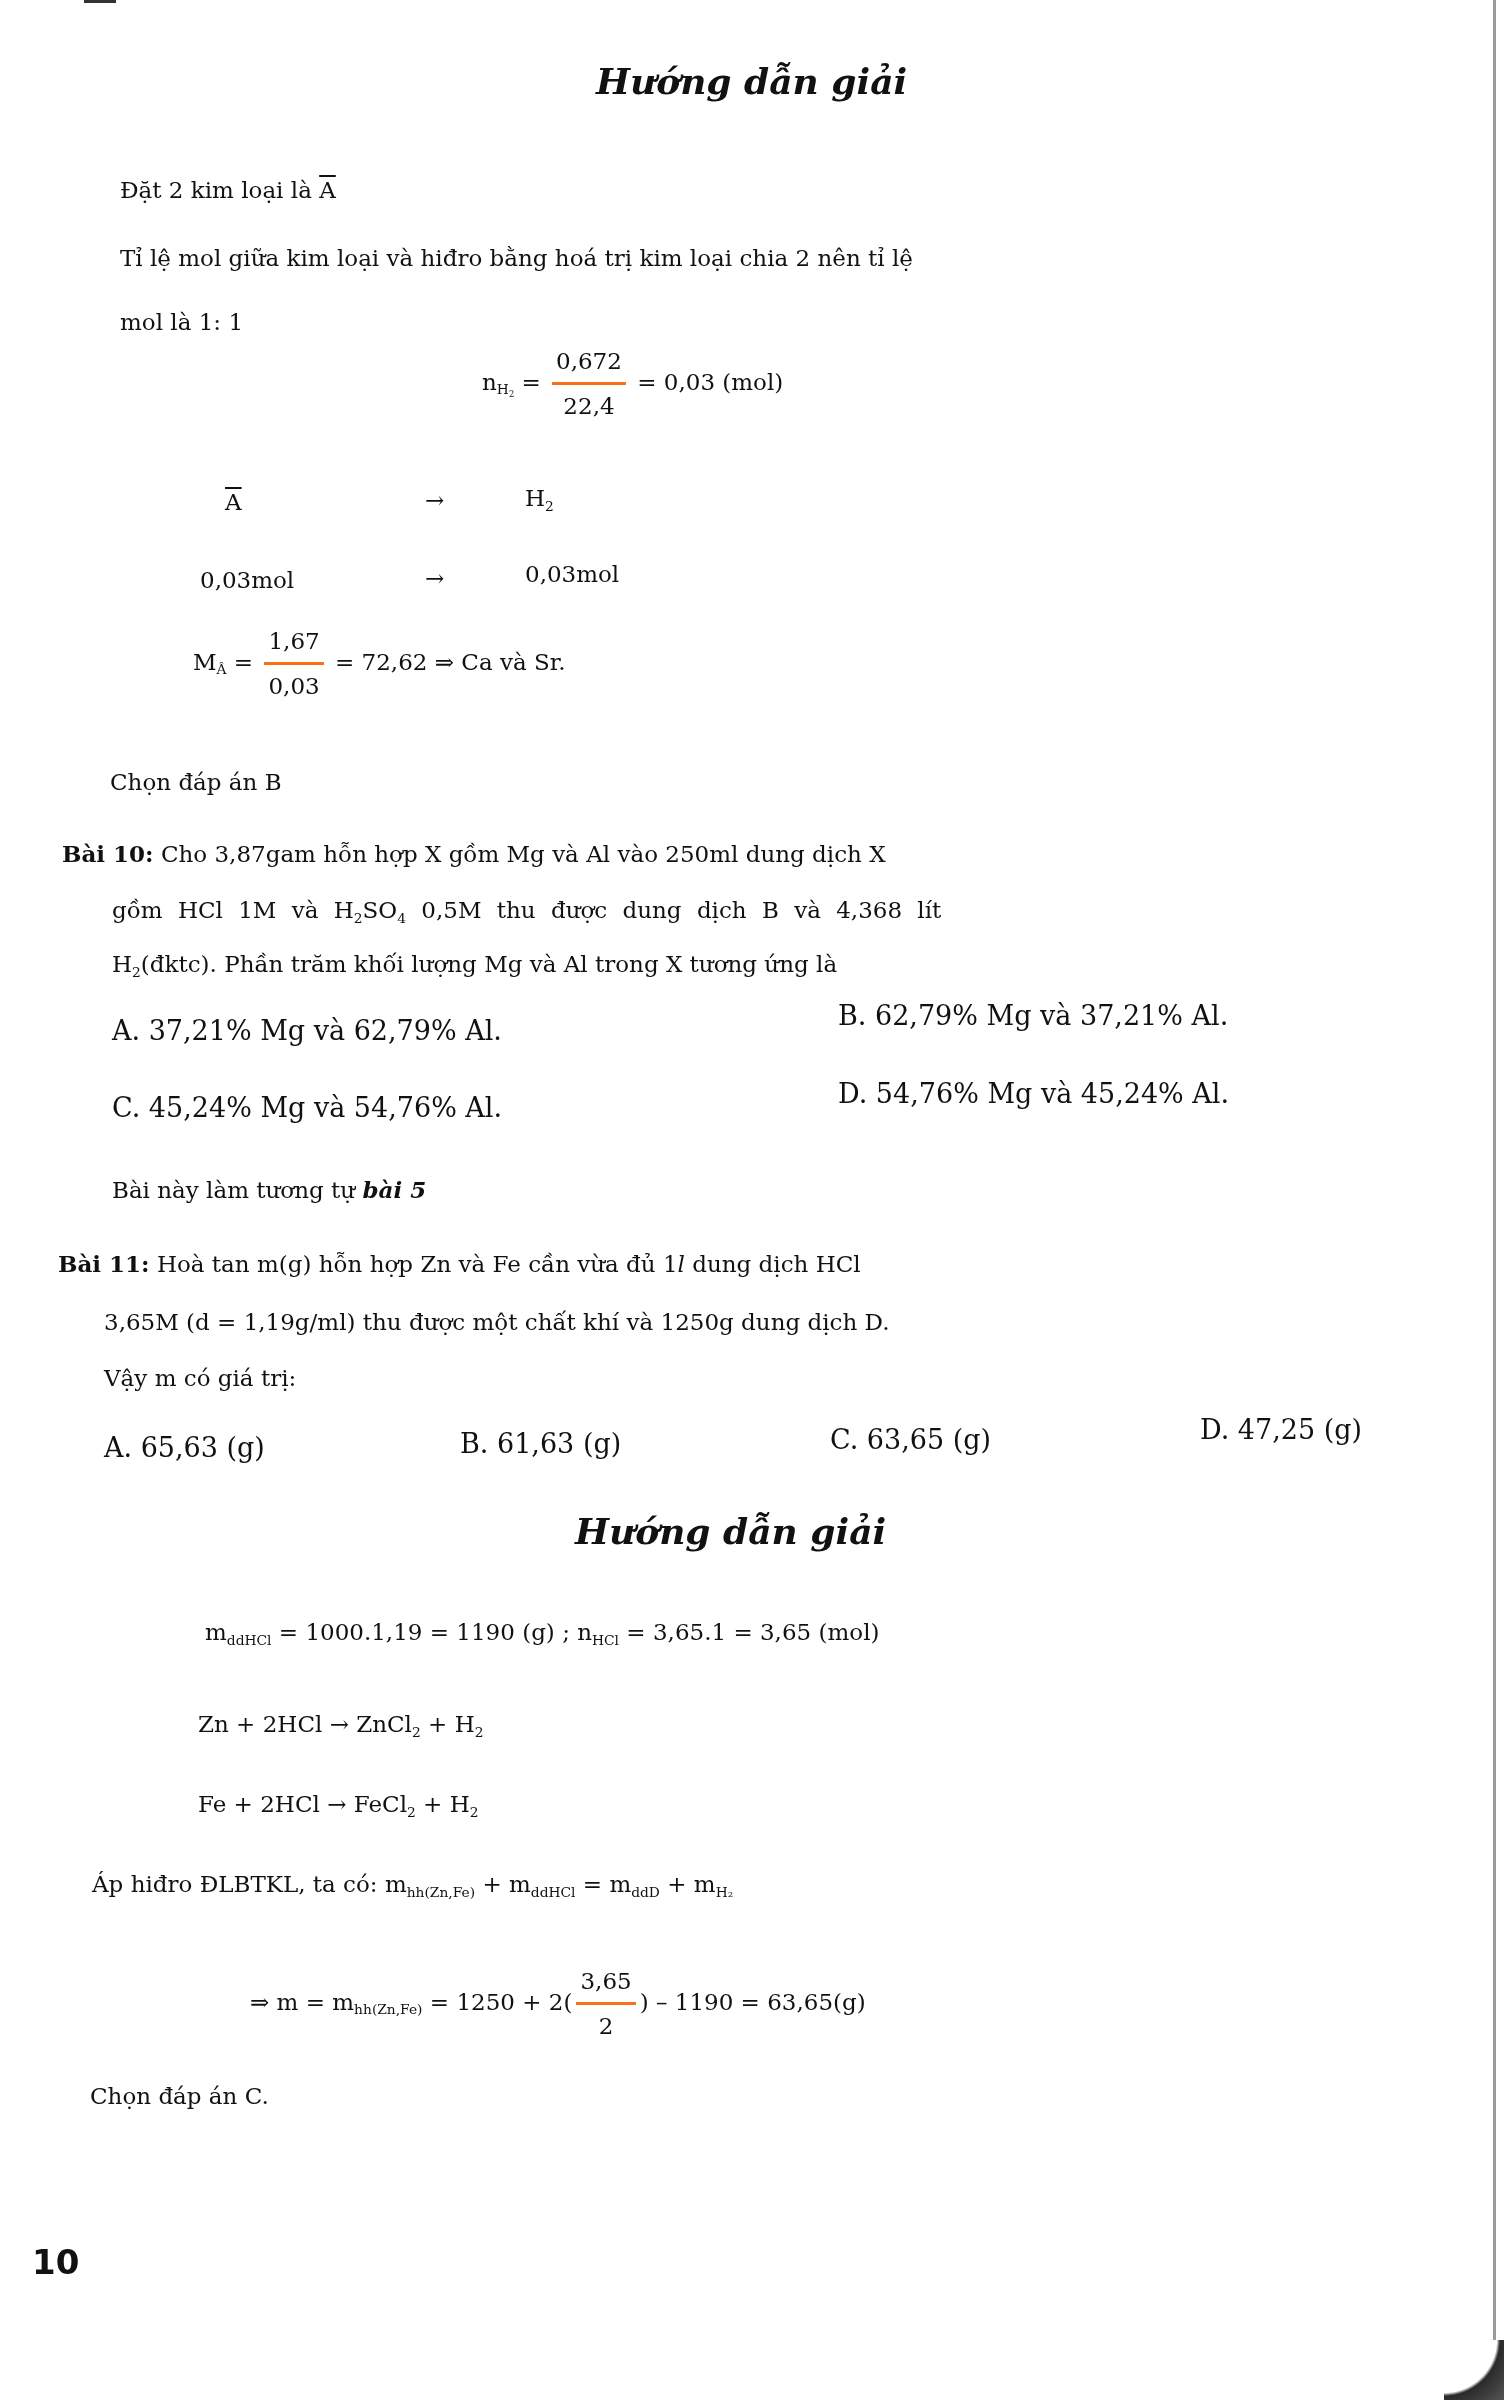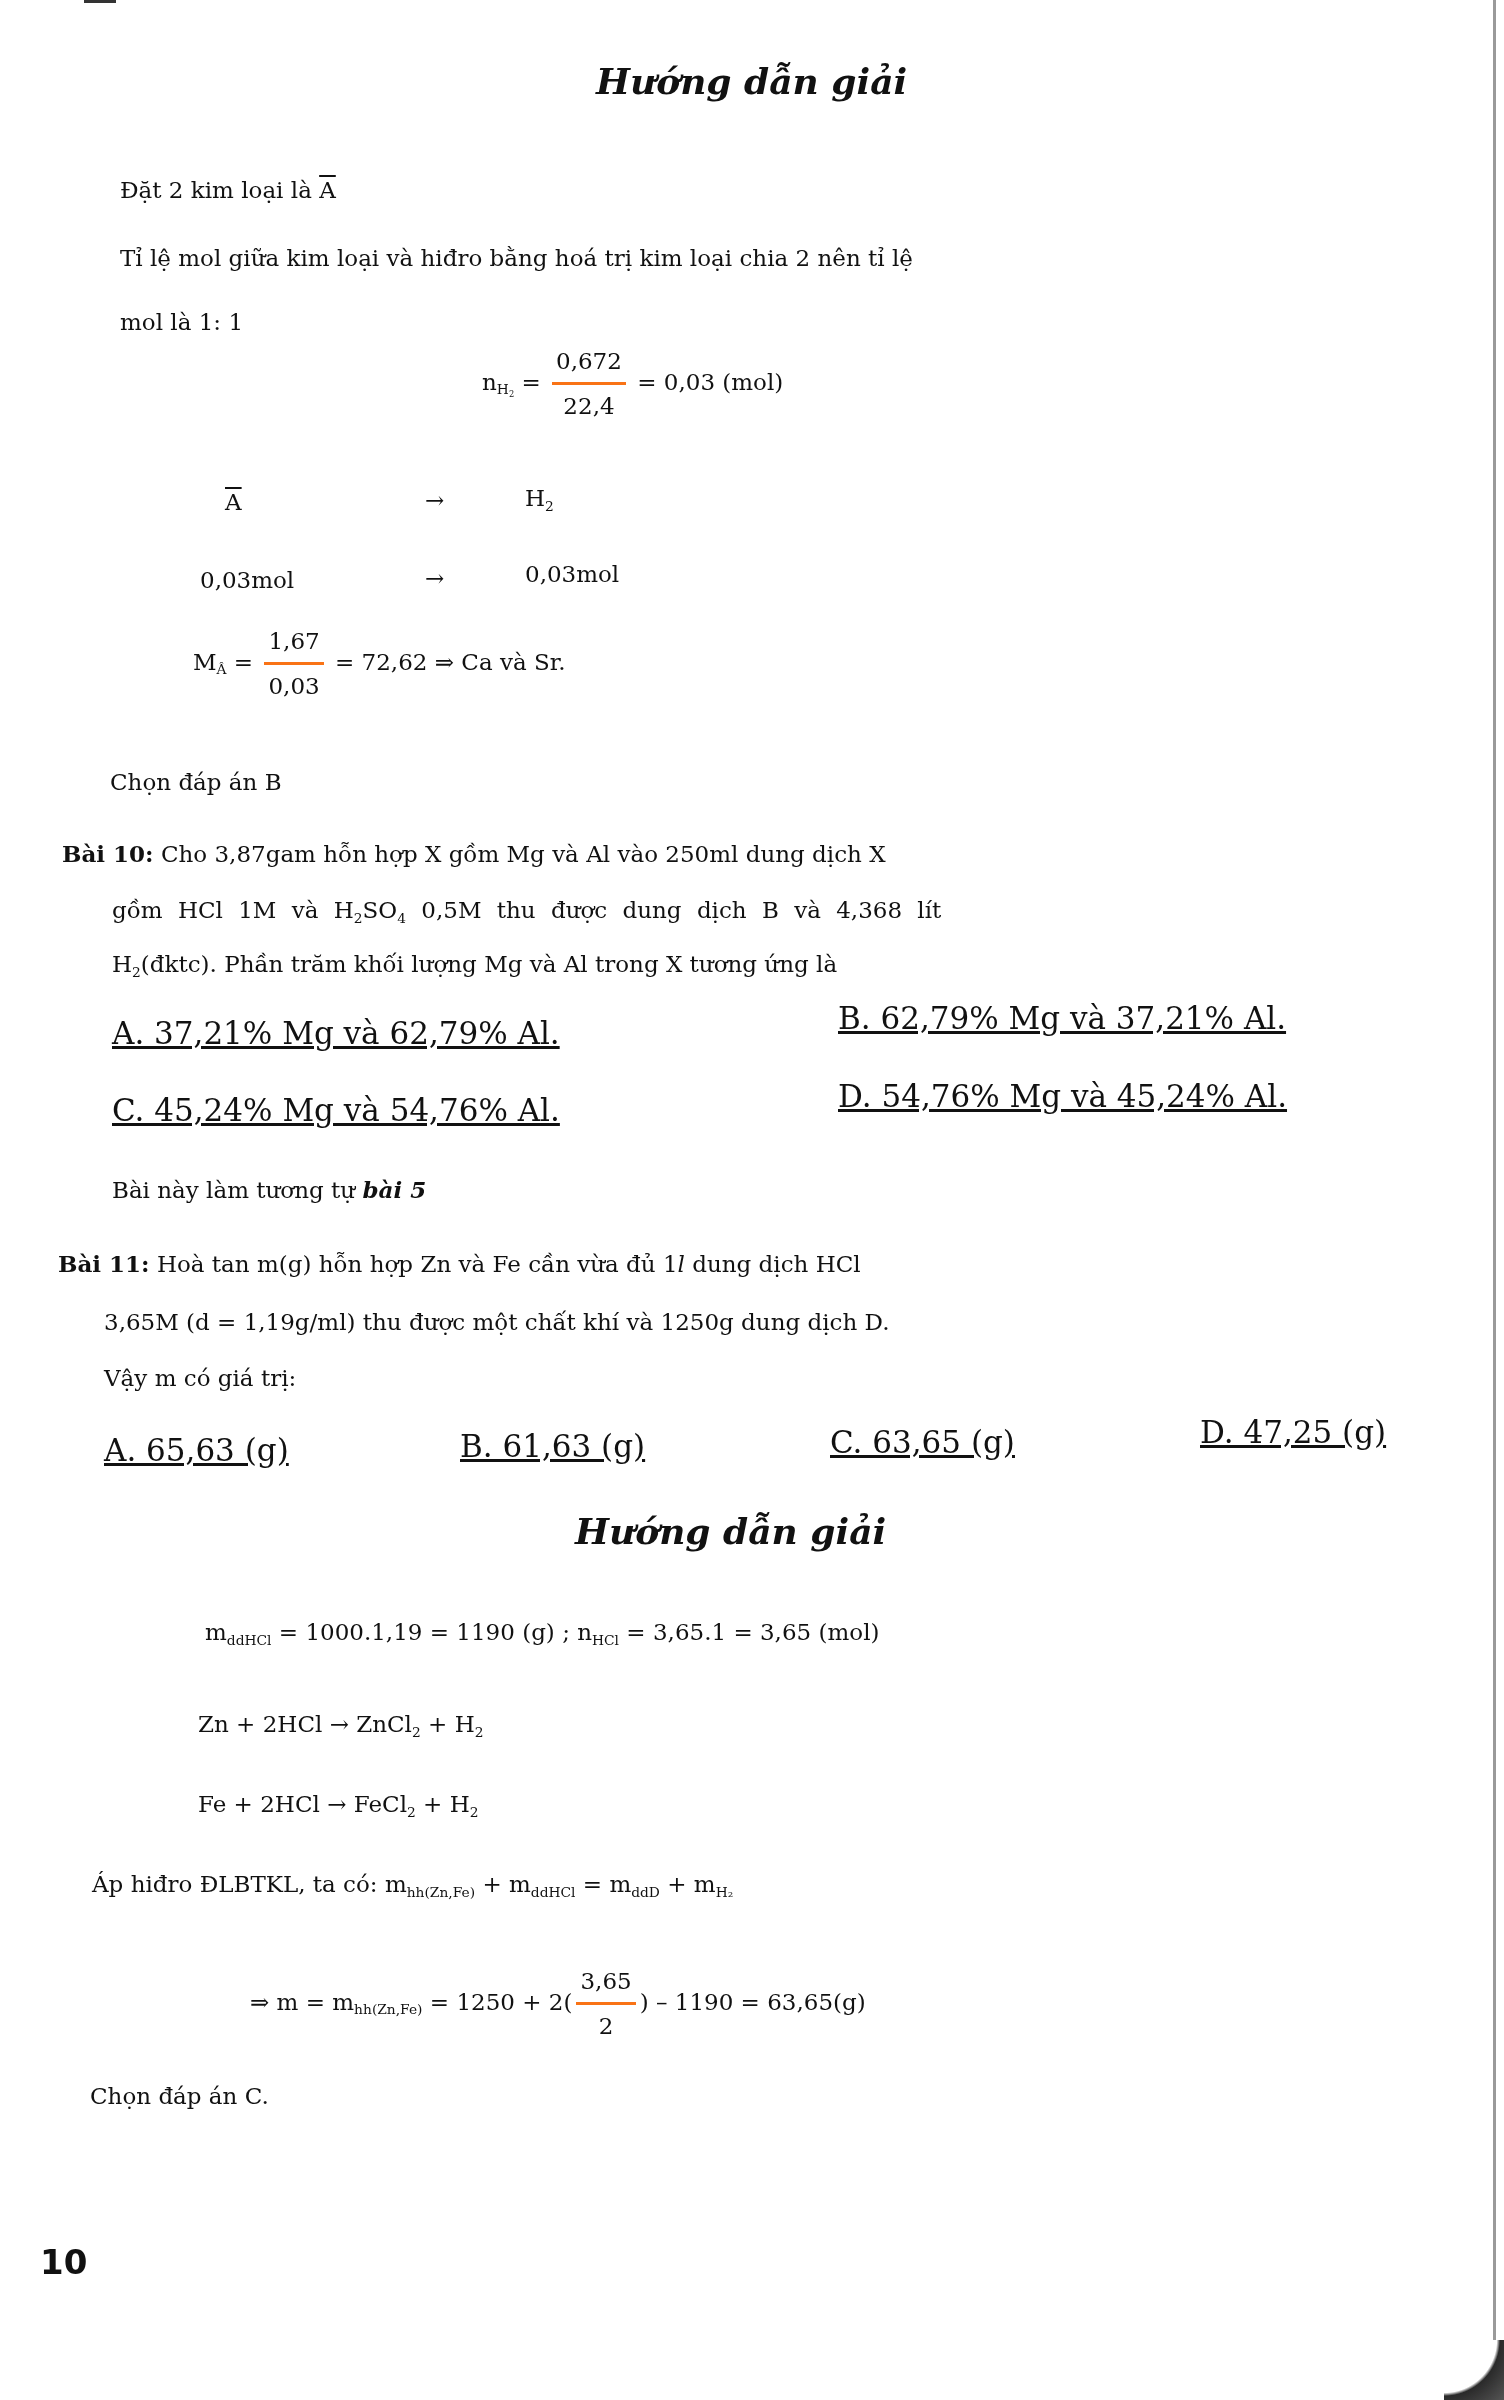--- a/index.html
+++ b/index.html
@@ -33,23 +33,23 @@
   .overline { text-decoration: overline; }
   .frac {
     display: inline-flex; flex-direction: column; align-items: center;
     vertical-align: middle; margin: 0 4px;
   }
   .frac .num { border-bottom: 3px solid #f97316; padding: 0 4px; line-height: 42px; }
   .frac .den { line-height: 42px; }
   .pagenum {
     position: absolute; left: 32px; top: 2242px;
     font-family: "DejaVu Sans", "Liberation Sans", sans-serif;
-    font-weight: bold; font-size: 34px; margin-left: 8px;
+    font-weight: bold; font-size: 34px;
   }
-  .opt { position: absolute; white-space: nowrap; font-size: 31px; text-decoration: underline; }
+  .opt { position: absolute; white-space: nowrap; font-size: 27px; }
 </style>
 </head>
 <body>
 
 <div class="corner-mark"></div>
 <div class="page-edge"></div>
 <div class="page-curl"></div>
 
 <div class="title" style="left:596px; top:60px;">Hướng dẫn giải</div>
 

